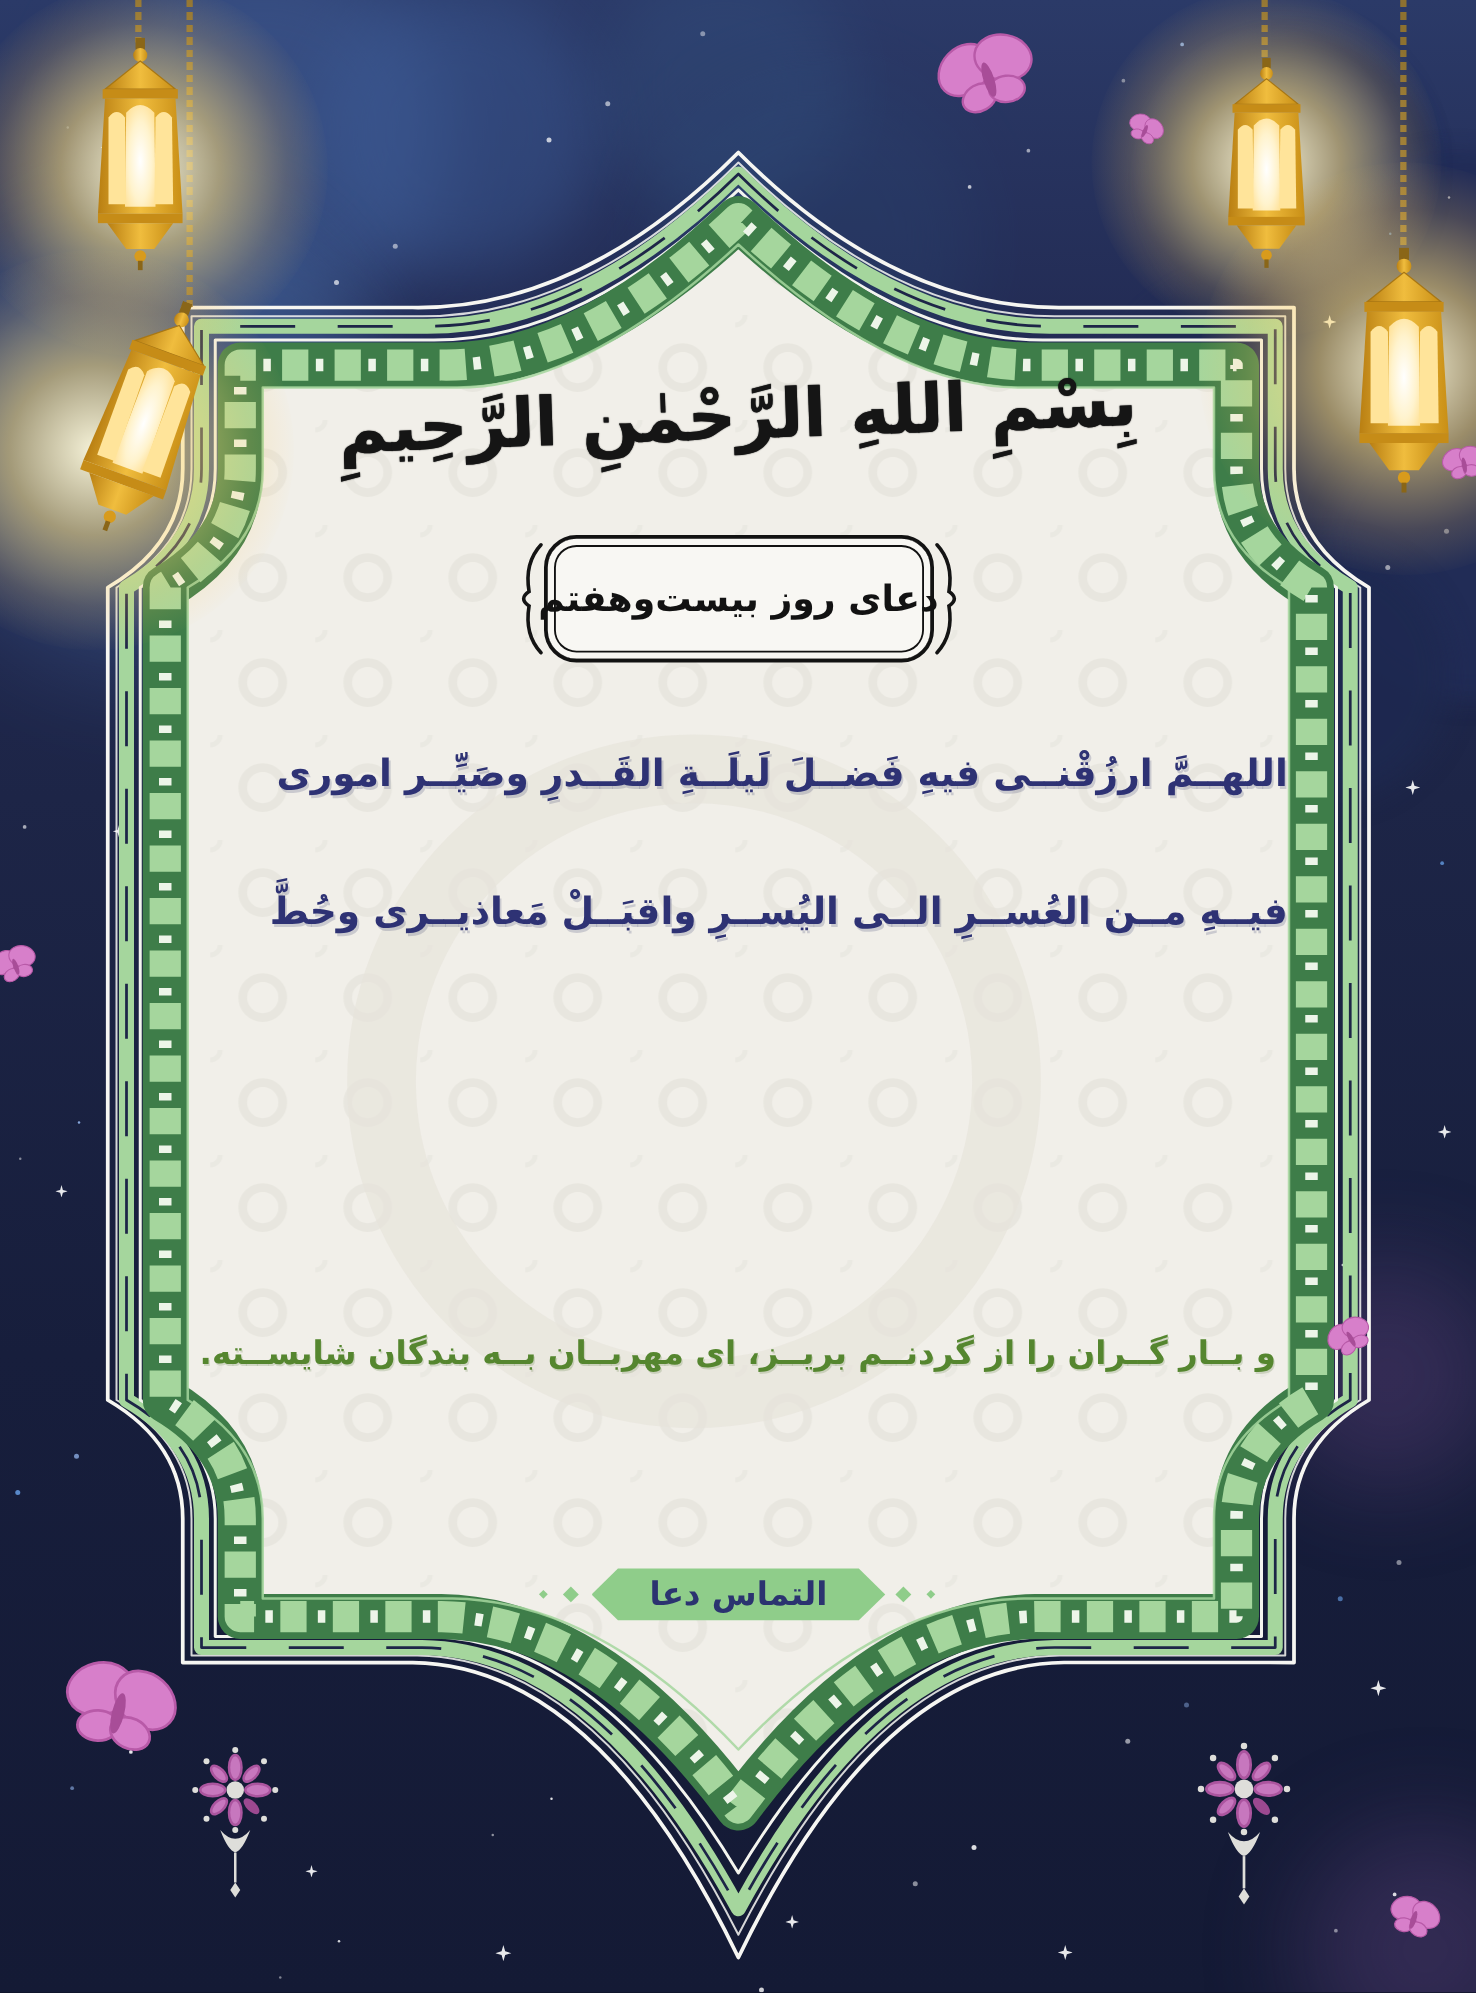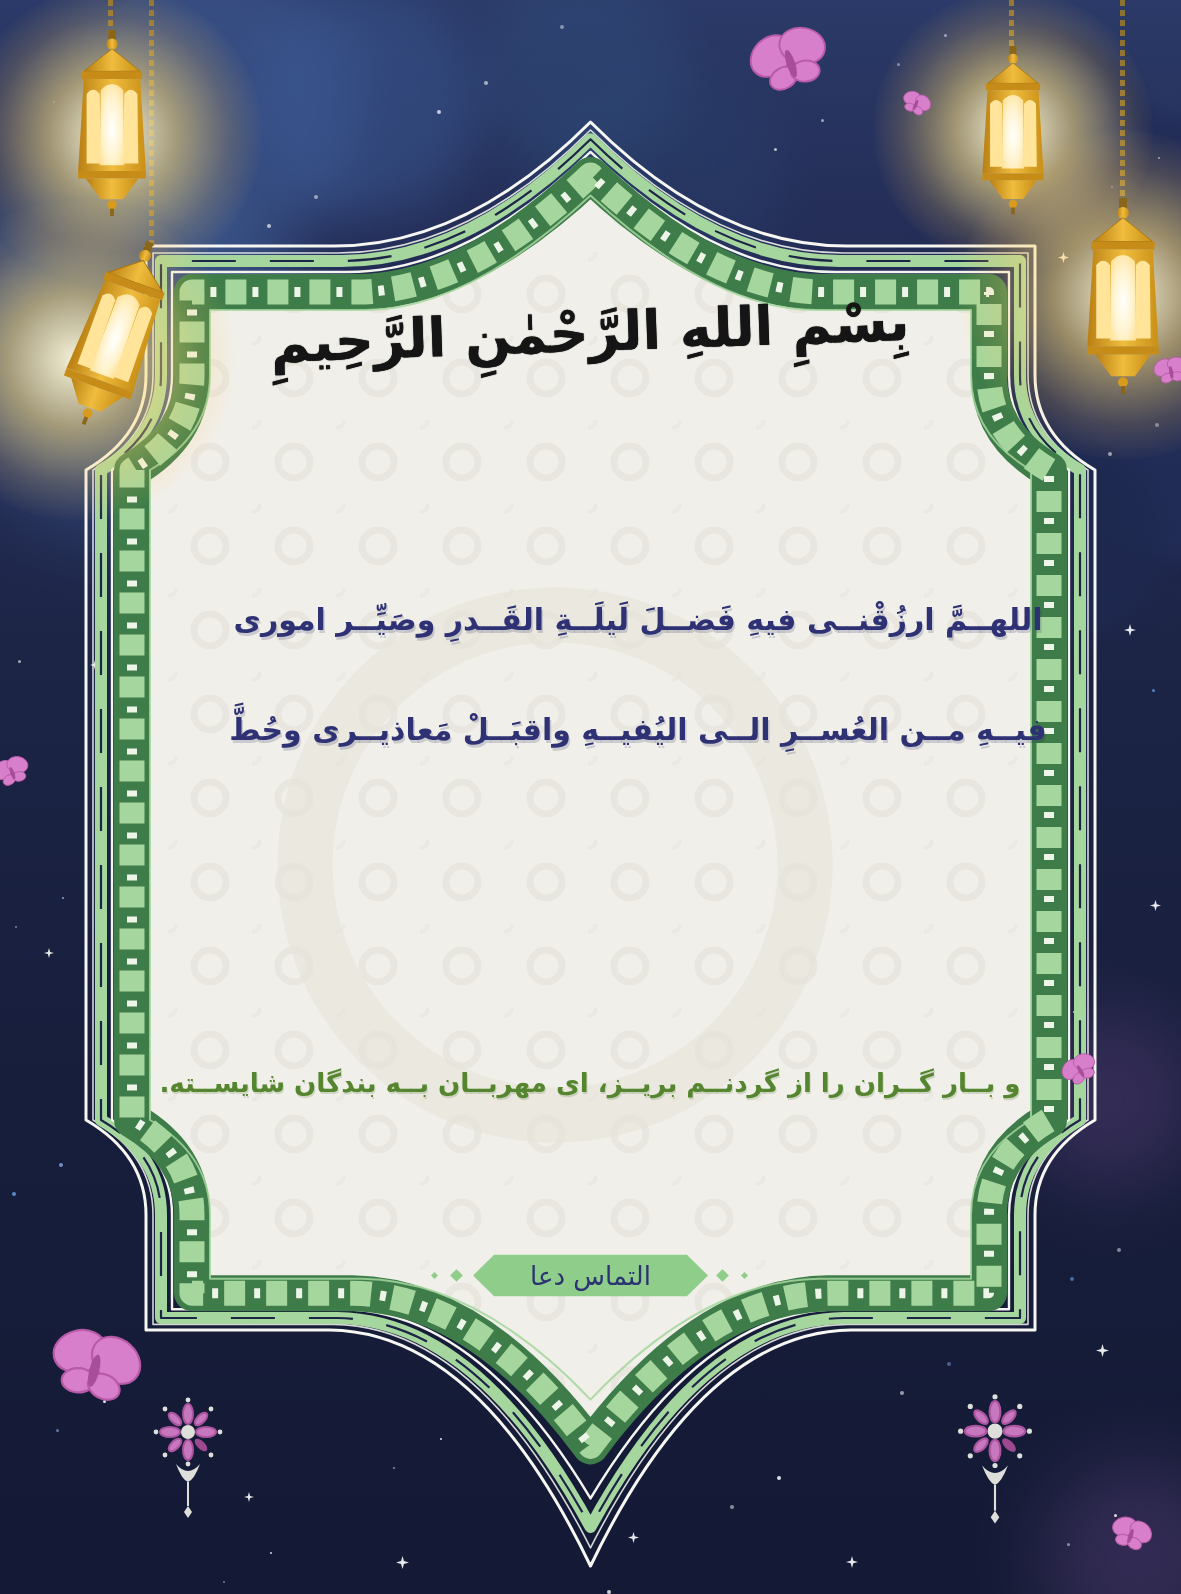--- a/index.html
+++ b/index.html
@@ -36,27 +36,27 @@
   .bismillah{left:250px;top:268px;width:680px;height:128px;display:flex;align-items:center;justify-content:center;
     font-size:54px;font-weight:bold;color:var(--black);transform:rotate(-2deg);direction:rtl;white-space:nowrap;
     text-shadow:0 0 1px #000;}
   .day-badge{left:50%;top:428px;transform:translateX(-50%);width:306px;height:96px;background:#f8f7f3;
     border:3.5px solid #121212;border-radius:26px;
     box-shadow:inset 0 0 0 5px #f8f7f3,inset 0 0 0 6.5px #121212;
     display:flex;align-items:center;justify-content:center;font-size:29px;font-weight:bold;color:#121212;direction:rtl;white-space:nowrap;}
   .brace{position:absolute;top:2px;height:92px;width:24px;}
   .brace.left{left:-26px;}
   .brace.right{right:-26px;transform:scaleX(-1);}
-  .ar-line{left:150px;width:880px;height:80px;line-height:80px;text-align:center;font-weight:bold;font-size:30px;
-    color:var(--ar);direction:rtl;white-space:nowrap;text-shadow:1.5px 2.5px 0 rgba(30,34,90,.18);margin-left:48px;}
+  .ar-line{left:150px;width:880px;height:80px;line-height:80px;text-align:right;font-weight:bold;font-size:30px;
+    color:var(--ar);direction:rtl;white-space:nowrap;text-shadow:1.5px 2.5px 0 rgba(30,34,90,.18);}
   .fa-line{left:130px;width:920px;height:64px;line-height:64px;text-align:center;font-weight:bold;font-size:26px;
     color:var(--fa);direction:rtl;white-space:nowrap;text-shadow:1px 2px 0 rgba(60,100,30,.18);}
   .footer-badge{left:50%;top:1252px;transform:translateX(-50%);width:235px;height:47px;background:var(--badge);
     clip-path:polygon(0 50%,9% 6%,91% 6%,100% 50%,91% 94%,9% 94%);
-    display:flex;align-items:center;justify-content:center;font-size:26px;font-weight:normal;color:#2b3370;direction:rtl;}
+    display:flex;align-items:center;justify-content:center;font-size:26px;font-weight:bold;color:#2b3370;direction:rtl;}
   .diam{position:absolute;background:var(--badge);transform:rotate(45deg);}
 </style>
 </head>
 <body>
 
 <div class="poster">
 
   <div class="layer" id="sky">
       <div class="bokeh" style="left: 60px; top: -40px; width: 300px; height: 300px; background: rgb(68, 99, 158); opacity: 0.5; filter: blur(30px);"></div>
       <div class="bokeh" style="left: 250px; top: -10px; width: 230px; height: 230px; background: rgb(60, 92, 152); opacity: 0.45; filter: blur(26px);"></div>
@@ -330,23 +330,32 @@
   <svg class="damask" style="left:148px;top:1392px" width="80" height="130" viewBox="0 0 80 130">
       <use href="#damaskSym"></use>
     </svg>
   <svg class="damask" style="left:952px;top:1388px" width="86" height="140" viewBox="0 0 80 130">
       <use href="#damaskSym"></use>
     </svg>
 
   <div class="content layer">
     <div class="bismillah">بِسْمِ اللهِ الرَّحْمٰنِ الرَّحِیمِ</div>
 
+    <div class="day-badge">
+      <svg class="brace left" viewBox="0 0 24 96">
+        <path d="M21 3 Q7 18 11 42 Q2 48 11 54 Q7 78 21 93" fill="none" stroke="#141414" stroke-width="3" stroke-linecap="round"></path>
+        </svg>
+      <span>دعای روز بیست‌وهفتم</span>
+      <svg class="brace right" viewBox="0 0 24 96">
+        <path d="M21 3 Q7 18 11 42 Q2 48 11 54 Q7 78 21 93" fill="none" stroke="#141414" stroke-width="3" stroke-linecap="round"></path>
+        </svg>
+    </div>
 
     <div class="ar-line" style="top:580px">اللهــمَّ ارزُقْنــی فیهِ فَضــلَ لَیلَــةِ القَــدرِ وصَیِّــر اموری</div>
-    <div class="ar-line" style="top:690px">فیــهِ مــن العُســرِ الــی الیُفیــهِ واقبَــلْ مَعاذیــری وحُطَّ</div>
+    <div class="ar-line" style="top:690px">فیــهِ مــن العُســرِ الــی الیُســرِ واقبَــلْ مَعاذیــری وحُطَّ</div>
 
     <div class="fa-line" style="top:1051px">و بــار گــران را از گردنــم بریــز، ای مهربــان بــه بندگان شایســته.</div>
 
     <div class="footer-badge">التماس دعا</div>
     <div class="diam" style="left:452px;top:1271px;width:9px;height:9px"></div>
     <div class="diam" style="left:718px;top:1271px;width:9px;height:9px"></div>
     <div class="diam" style="left:432px;top:1273px;width:5px;height:5px"></div>
     <div class="diam" style="left:742px;top:1273px;width:5px;height:5px"></div>
   </div>
 

